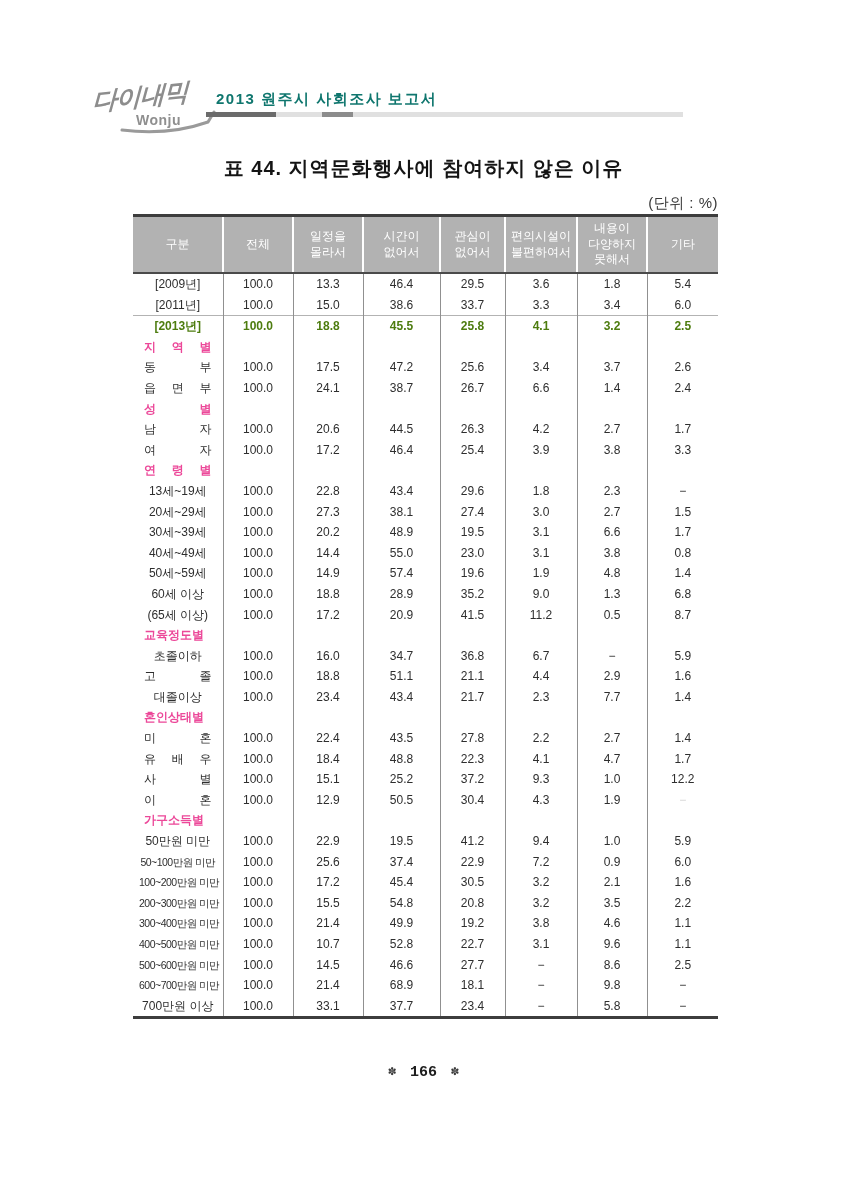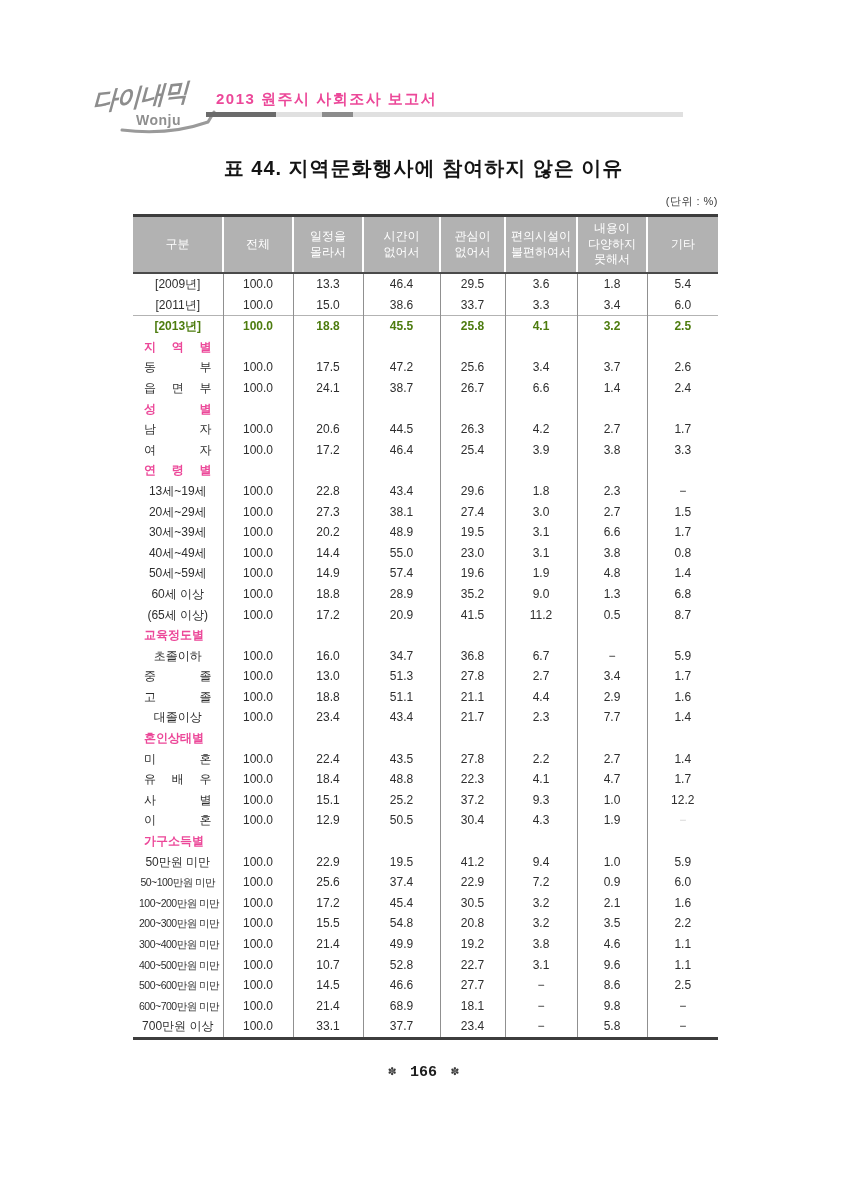--- a/index.html
+++ b/index.html
@@ -14,36 +14,36 @@
     position:absolute;left:0;top:2px;font-size:25px;font-weight:bold;font-style:italic;
     color:#8d8d8d;transform:rotate(-6deg) skewX(-8deg);letter-spacing:-1px;white-space:nowrap;
     font-family:"DejaVu Serif","Liberation Serif",serif;
   }
   .logo-wordmark{
     position:absolute;left:44px;top:34px;font-size:14px;font-weight:bold;color:#8f8f8f;
     letter-spacing:.5px;
   }
   .logo-swoosh{position:absolute;left:28px;top:28px;}
   .report-title{
-    position:absolute;left:216px;top:90px;font-size:15px;font-weight:bold;color:#ec4899;
+    position:absolute;left:216px;top:90px;font-size:15px;font-weight:bold;color:#0f766e;
     letter-spacing:1.5px;white-space:nowrap;
   }
   .hdr-rule{position:absolute;top:112px;height:5px;}
   .hdr-rule.s1{left:206px;width:70px;background:#6b6b6b;}
   .hdr-rule.s2{left:276px;width:46px;background:#e0e0e0;}
   .hdr-rule.s3{left:322px;width:31px;background:#8c8c8c;}
   .hdr-rule.s4{left:353px;width:330px;background:#e0e0e0;}
   
   .table-title{
     position:absolute;left:0;top:155px;width:847px;text-align:center;
     font-size:20px;font-weight:bold;color:#141414;letter-spacing:1px;
   }
   .unit-note{
     position:absolute;left:133px;top:194px;width:585px;text-align:right;
-    font-size:11px;color:#3a3a3a;letter-spacing:.5px;
+    font-size:15px;color:#3a3a3a;letter-spacing:.5px;
   }
   
   .table-wrap{position:absolute;left:133px;top:214px;width:585px;}
   table{
     border-collapse:collapse;table-layout:fixed;width:585px;
     border-top:3px solid #3d3d3d;border-bottom:3px solid #3d3d3d;
   }
   thead th{
     background:#b2b2b2;color:#ffffff;font-weight:normal;font-size:12px;line-height:1.3;
     white-space:pre-line;height:55px;vertical-align:middle;padding:0 2px;
@@ -306,30 +306,20 @@
             <td class="lbl">초졸이하</td>
             <td>100.0</td>
             <td>16.0</td>
             <td>34.7</td>
             <td>36.8</td>
             <td>6.7</td>
             <td>−</td>
             <td>5.9</td>
           </tr>
           <tr>
-            <td class="lbl justify">중 졸</td>
-            <td>100.0</td>
-            <td>13.0</td>
-            <td>51.3</td>
-            <td>27.8</td>
-            <td>2.7</td>
-            <td>3.4</td>
-            <td>1.7</td>
-          </tr>
-          <tr>
             <td class="lbl justify">고 졸</td>
             <td>100.0</td>
             <td>18.8</td>
             <td>51.1</td>
             <td>21.1</td>
             <td>4.4</td>
             <td>2.9</td>
             <td>1.6</td>
           </tr>
           <tr>

